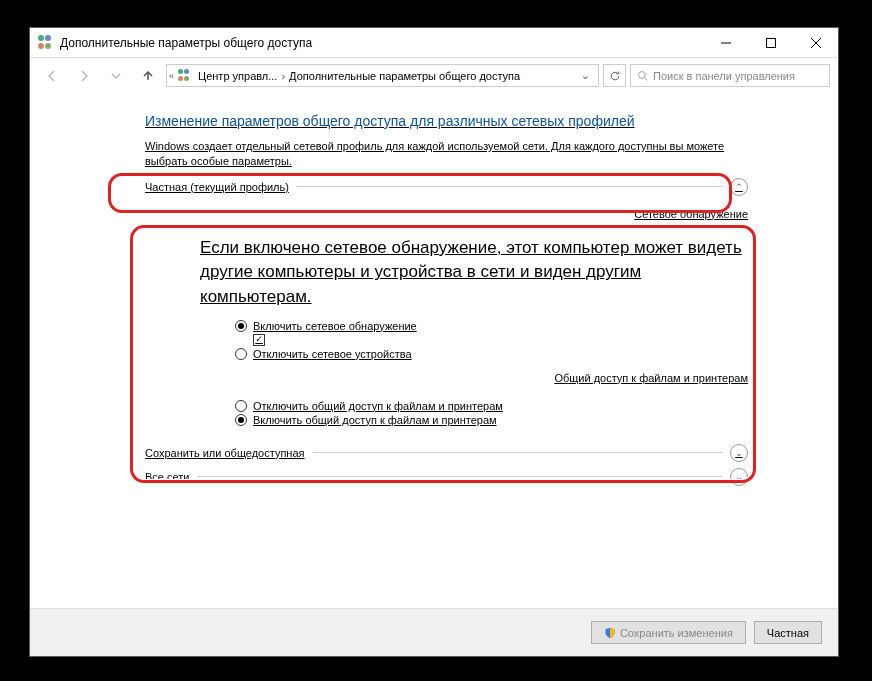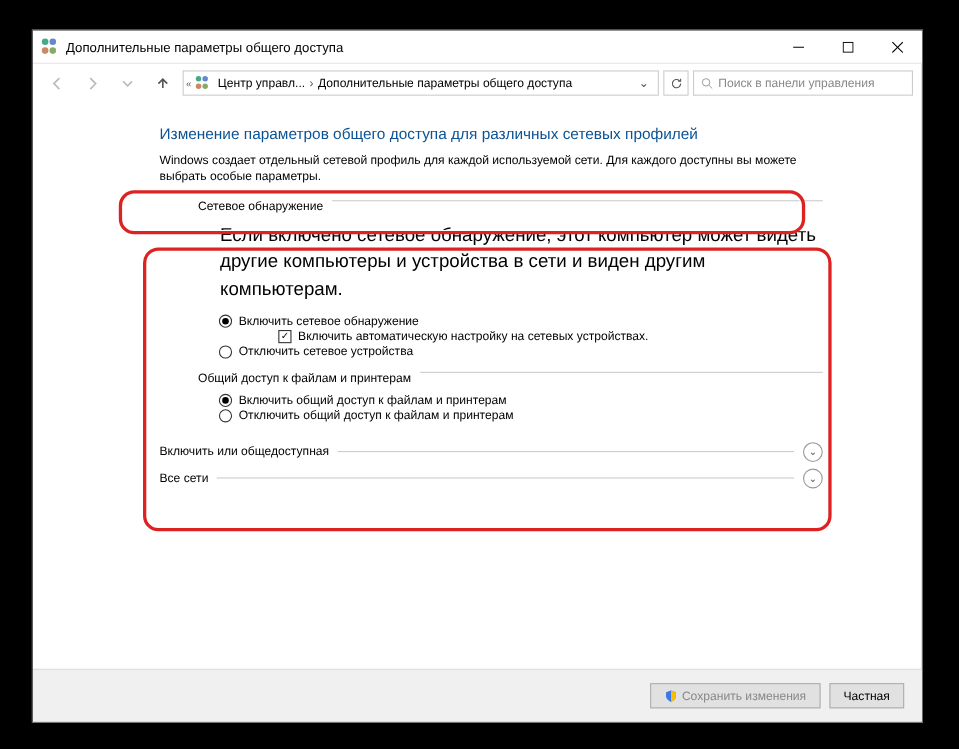--- a/index.html
+++ b/index.html
@@ -26,30 +26,30 @@
 .addr .cp-icon span:nth-child(1){background:#4a8;}
 .addr .cp-icon span:nth-child(2){background:#68c;}
 .addr .cp-icon span:nth-child(3){background:#c86;}
 .addr .cp-icon span:nth-child(4){background:#8a6;}
 .addr .sep { margin: 0 4px; color:#555; }
 .addr .seg { color:#000; white-space:nowrap; }
 .addr .drop { margin-left:auto; padding:0 6px; color:#555; }
 .refresh { width:23px; height:23px; border:1px solid #ccc; display:flex; align-items:center; justify-content:center; }
 .search { width:200px; height:23px; border:1px solid #ccc; display:flex; align-items:center; padding:0 6px; font-size:11px; color:#888; }
 .search svg { width:12px; height:12px; margin-right:4px; }
-.content { position:absolute; top:67px; left:0; right:0; bottom:48px; overflow:hidden; padding: 18px 90px 4px 115px; }
+.content { position:absolute; top:67px; left:0; right:0; bottom:48px; overflow:hidden; padding: 18px 90px 4px 115px; text-decoration: underline; }
 .heading { font-size: 14px; color: #0b5394; margin-bottom: 10px; }
 .subtext { font-size: 11px; color: #000; line-height: 1.4; margin-bottom: 8px; }
 .section-hdr { display:flex; align-items:center; font-size:11px; color:#000; margin:6px 0; gap:8px; }
 .section-hdr .line { flex:1; height:1px; background:#ccc; }
 .chev { width:18px; height:18px; border:1px solid #999; border-radius:50%; display:flex; align-items:center; justify-content:center; font-size:9px; color:#555; }
-.group-title { font-size:11px; color:#000; margin:12px 0 8px 35px; display:flex; align-items:flex-start; gap:8px; }
+.group-title { font-size:11px; color:#000; margin:12px 0 8px 35px; display:flex; align-items:flex-end; gap:8px;flex-direction:column; }
 .group-title .line { flex:1; height:1px; background:#ccc; }
 .desc { font-size:17px; color:#000; line-height:1.45; margin:0 0 10px 55px; }
-.radio-row { display:flex; align-items:center; gap:6px; font-size:11px; margin:2px 0 2px 54px; }
+.radio-row { display:flex; align-items:center; gap:6px; font-size:11px; margin:2px 0 2px 90px; }
 .radio { width:12px; height:12px; border:1px solid #333; border-radius:50%; display:flex; align-items:center; justify-content:center; }
 .radio.checked::after { content:""; width:6px; height:6px; background:#000; border-radius:50%; }
 .check-row { display:flex; align-items:center; gap:6px; font-size:11px; margin:2px 0 2px 108px; }
 .check { width:12px; height:12px; border:1px solid #333; display:flex; align-items:center; justify-content:center; font-size:9px; line-height:1; }
 .highlight1 { position:absolute; border:3px solid #d22; border-radius:14px; pointer-events:none; box-shadow:0 0 0 1px #fff inset; }
 .h1a { left:108px; top:173px; width:624px; height:40px; }
 .h1b { left:130px; top:225px; width:626px; height:258px; }
 .footer { position:absolute; bottom:0; left:0; right:0; height:48px; background:#f0f0f0; border-top:1px solid #ddd; display:flex; align-items:center; justify-content:flex-end; padding:0 16px; gap:8px; }
 .btn { height:23px; padding:0 12px; font-size:11px; border:1px solid #adadad; background:#e1e1e1; display:flex; align-items:center; gap:4px; }
 .btn.disabled { color:#888; }
@@ -133,54 +133,58 @@
           <line x1="10" y1="10" x2="14" y2="14" stroke="#888"></line>
         </svg>
       <span>Поиск в панели управления</span>
     </div>
   </div>
 
   <div class="content">
     <div class="heading">Изменение параметров общего доступа для различных сетевых профилей</div>
     <div class="subtext">Windows создает отдельный сетевой профиль для каждой используемой сети. Для каждого доступны вы можете выбрать особые параметры.</div>
 
+    <div class="section-hdr">
+      <span>Частная (текущий профиль)</span>
+      <div class="line"></div>
+      <div class="chev">⌃</div>
+    </div>
 
     <div class="group-title">
       <span>Сетевое обнаружение</span>
       <div class="line"></div>
     </div>
     <div class="desc">Если включено сетевое обнаружение, этот компьютер может видеть другие компьютеры и устройства в сети и виден другим компьютерам.</div>
     <div class="radio-row">
       <div class="radio checked"></div>
       <span>Включить сетевое обнаружение</span>
     </div>
     <div class="check-row">
       <div class="check">✓</div>
-      <span>Включить автоматическую настройку на сетевых устройствах.</span>
     </div>
     <div class="radio-row">
       <div class="radio"></div>
       <span>Отключить сетевое устройства</span>
     </div>
 
     <div class="group-title">
       <span>Общий доступ к файлам и принтерам</span>
       <div class="line"></div>
     </div>
     <div class="radio-row">
+      <div class="radio"></div>
+      <span>Отключить общий доступ к файлам и принтерам</span>
+    </div>
+    <div class="radio-row">
       <div class="radio checked"></div>
       <span>Включить общий доступ к файлам и принтерам</span>
     </div>
-    <div class="radio-row">
-      <div class="radio"></div>
-      <span>Отключить общий доступ к файлам и принтерам</span>
-    </div>
 
     <div class="section-hdr" style="margin-top:18px;">
-      <span>Включить или общедоступная</span>
+      <span>Сохранить или общедоступная</span>
       <div class="line"></div>
       <div class="chev">⌄</div>
     </div>
 
     <div class="section-hdr" style="margin-top:6px;">
       <span>Все сети</span>
       <div class="line"></div>
       <div class="chev">⌄</div>
     </div>
   </div>

